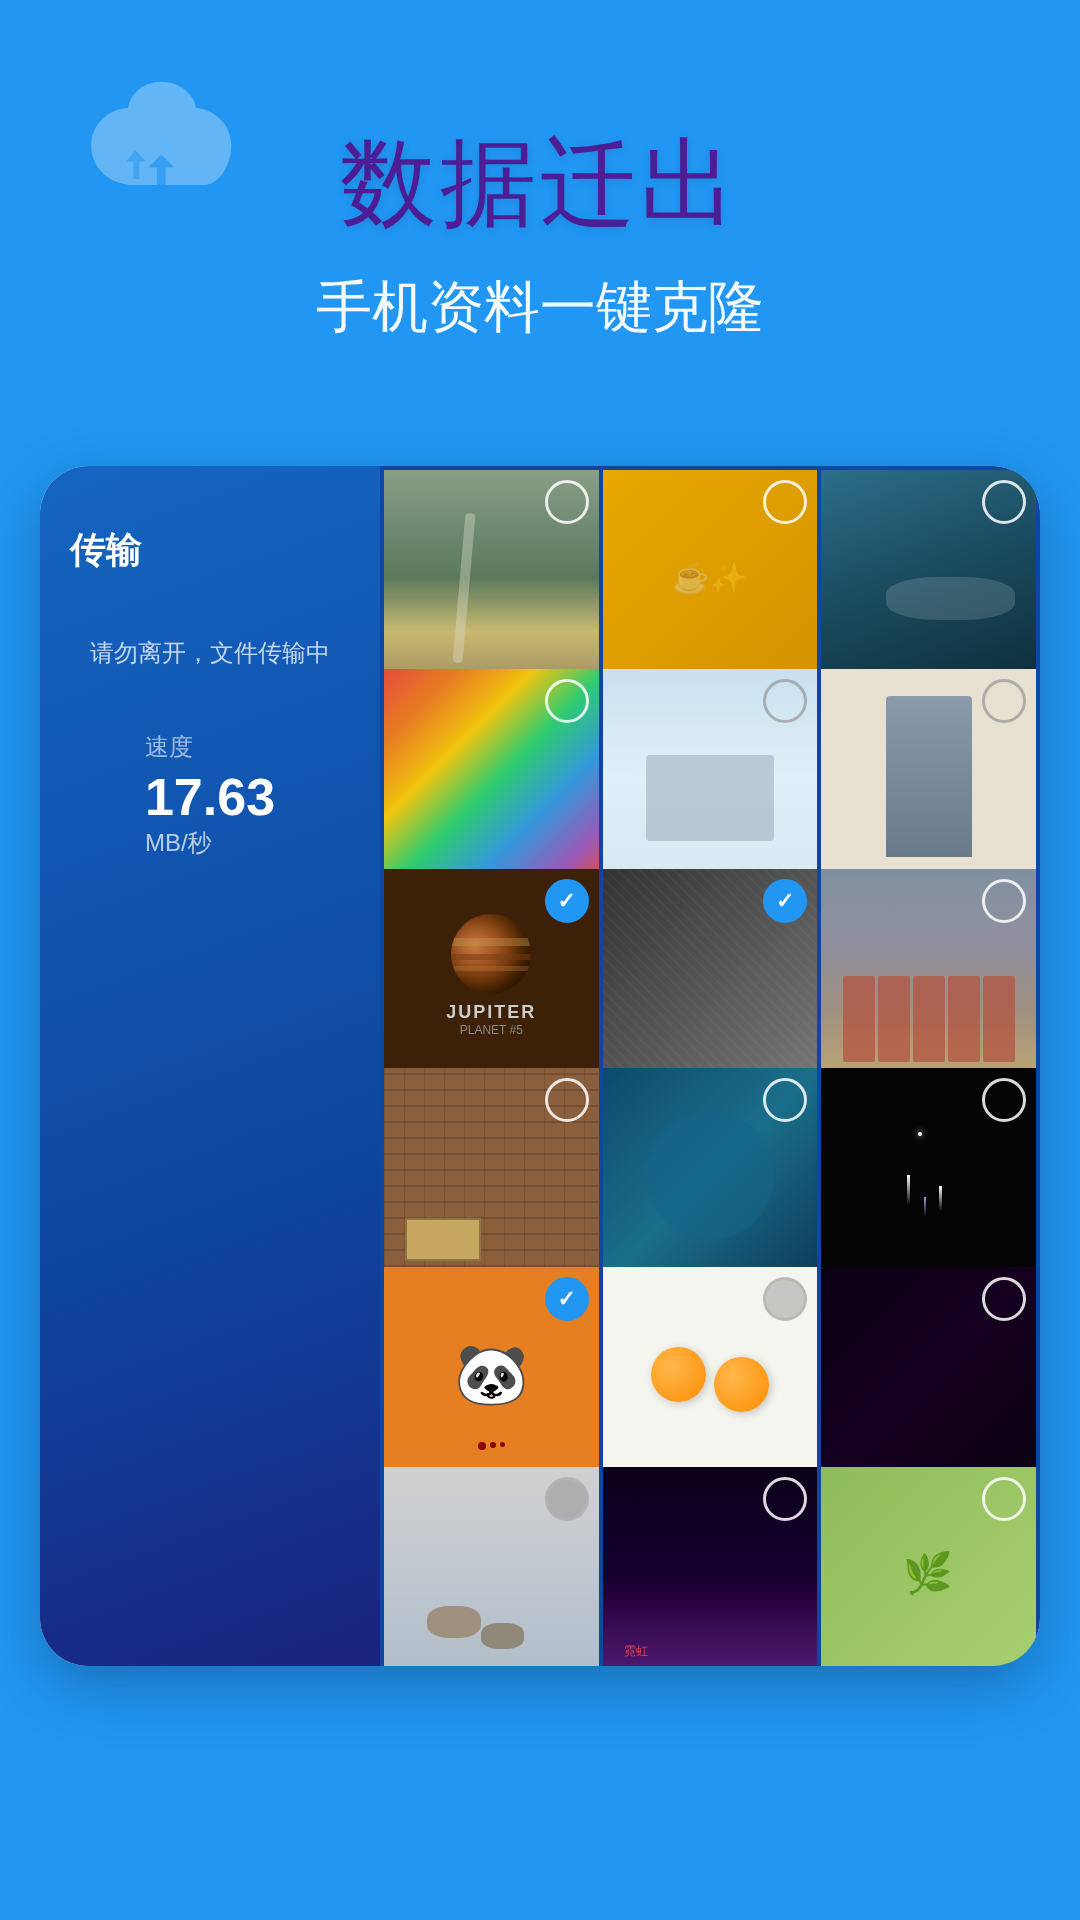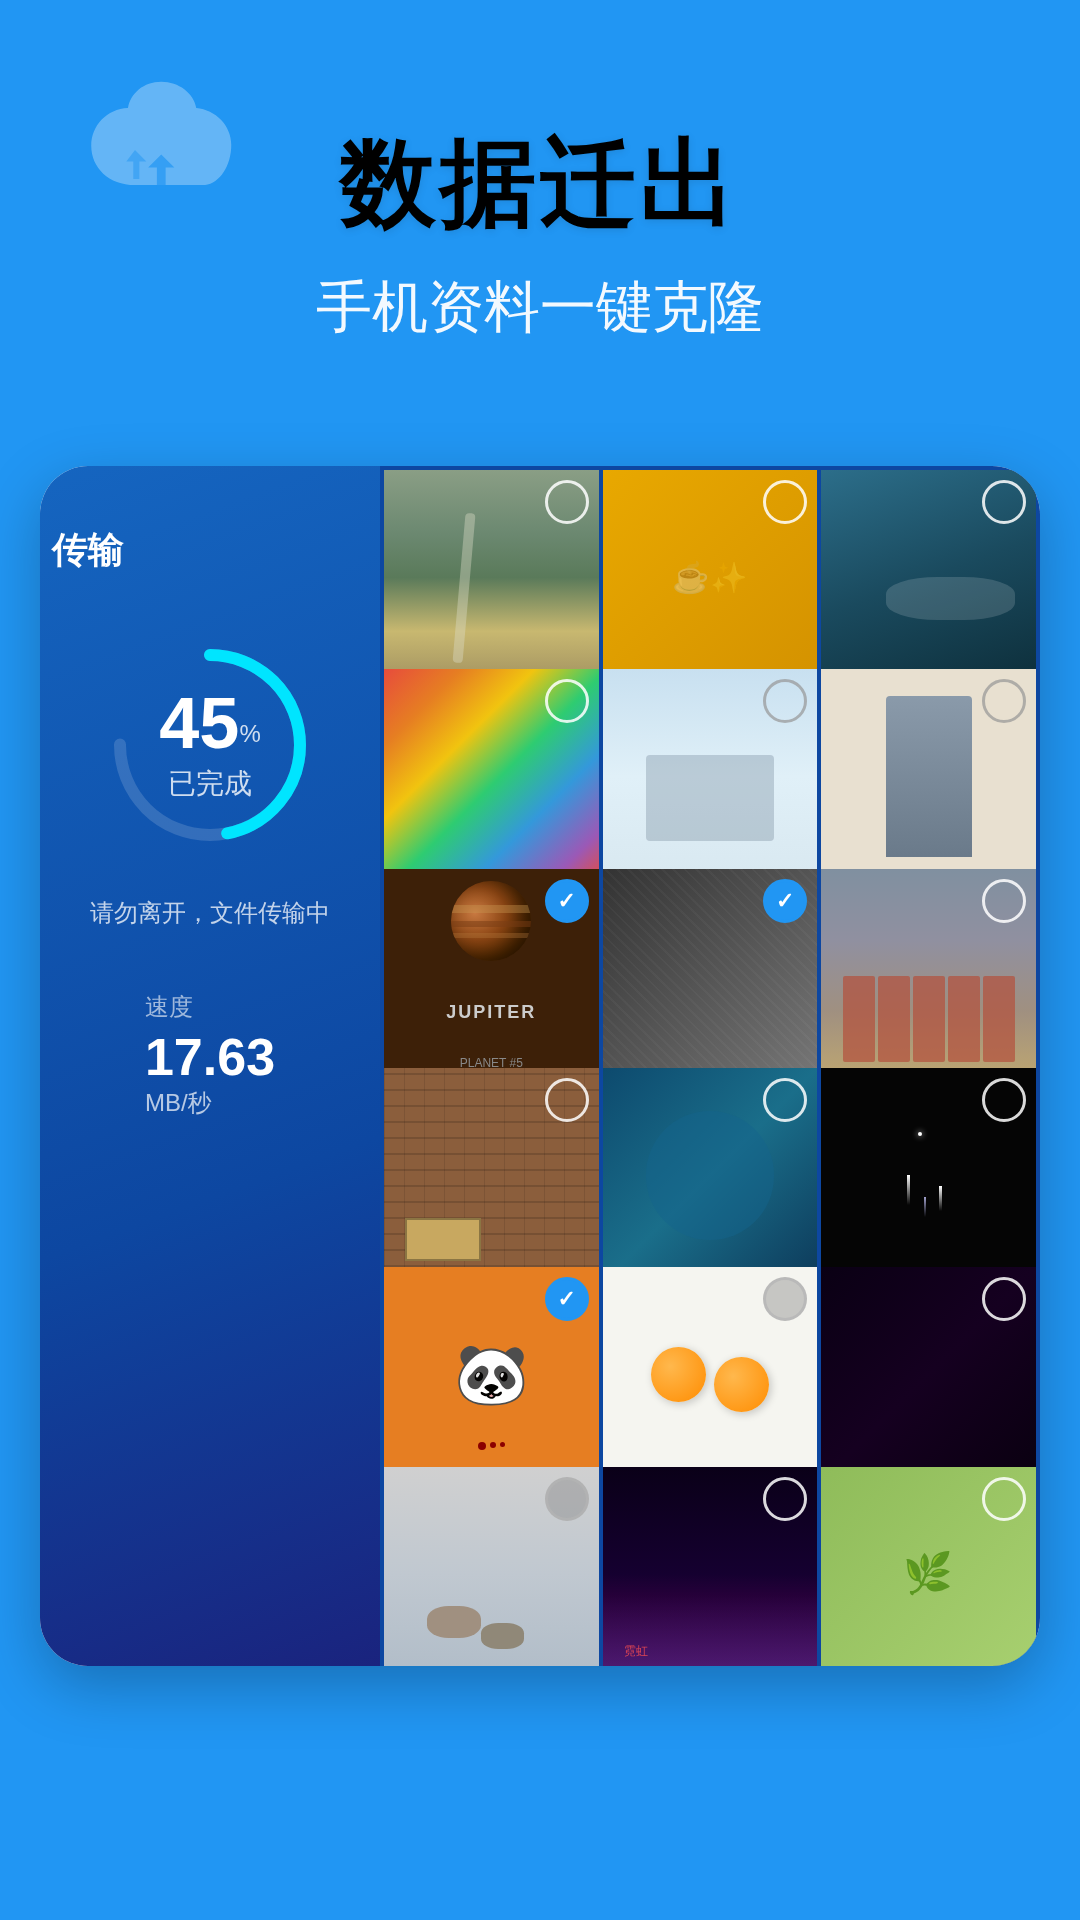--- a/index.html
+++ b/index.html
@@ -23,23 +23,23 @@
       top: 80px;
       left: 80px;
       opacity: 0.3;
     }
     .cloud-icon svg {
       width: 180px;
       height: 140px;
       fill: white;
     }
     .header-title {
-      color: #000000;
+      color: #4c1d95;
       font-size: 96px;
-      font-weight: 700;
+      font-weight: 400;
       letter-spacing: 4px;
       margin-bottom: 20px;
       text-shadow: 0 2px 8px rgba(0,0,0,0.1);
     }
     .header-subtitle {
       color: white;
       font-size: 56px;
       font-weight: 400;
       opacity: 0.95;
     }
@@ -55,21 +55,21 @@
       height: 1200px;
     }
 
     
     .transfer-panel {
       width: 340px;
       background: linear-gradient(160deg, #1565C0 0%, #0D47A1 60%, #1A237E 100%);
       display: flex;
       flex-direction: column;
       align-items: center;
-      padding: 60px 12px 40px;
+      padding: 60px 30px 40px;
       flex-shrink: 0;
     }
     .transfer-label {
       color: white;
       font-size: 36px;
       font-weight: 600;
       align-self: flex-start;
       margin-bottom: 60px;
     }
 
@@ -285,34 +285,20 @@
   </div>
   <h1 class="header-title">数据迁出</h1>
   <p class="header-subtitle">手机资料一键克隆</p>
 </div>
 
 <div class="main-card">
 
   <div class="transfer-panel">
     <div class="transfer-label">传输</div>
 
-    <div class="progress-ring-container">
-      <svg width="220" height="220" viewBox="0 0 220 220">
-
-        <circle class="progress-track" cx="110" cy="110" r="90" stroke-dasharray="424 566" stroke-dashoffset="0" transform="rotate(-225 110 110)"></circle>
-
-        <circle class="progress-fill" cx="110" cy="110" r="90" stroke-dasharray="191 614" stroke-dashoffset="0" transform="rotate(-225 110 110)"></circle>
-      </svg>
-      <div class="progress-center">
-        <div>
-          <span class="progress-number">45</span><span class="progress-percent">%</span>
-        </div>
-        <div class="progress-done-label">已完成</div>
-      </div>
-    </div>
 
     <p class="transfer-warning">请勿离开，文件传输中</p>
 
     <div class="speed-section">
       <div class="speed-label">速度</div>
       <div class="speed-value">17.63</div>
       <div class="speed-unit">MB/秒</div>
     </div>
 
   </div>
@@ -355,21 +341,21 @@
       </div>
 
       <div class="gallery-item">
         <div style="width:100%;height:100%;background:#e8e0d0;display:flex;align-items:center;justify-content:center;">
           <div style="width:40%;height:75%;background:linear-gradient(to bottom,#8a9aaa,#6a7a8a);border-radius:4px 4px 0 0;"></div>
         </div>
         <div class="item-checkbox" style="border-color:rgba(150,150,150,0.7);"></div>
       </div>
 
       <div class="gallery-item jupiter-card">
-        <div style="width:100%;height:100%;background:#3d2008;display:flex;flex-direction:column;align-items:center;justify-content:center;gap:33px;">
+        <div style="width:100%;height:100%;background:#3d2008;display:flex;flex-direction:column;align-items:center;justify-content:center;">
           <div class="jupiter-planet">
             <div class="jupiter-stripe1"></div>
             <div class="jupiter-stripe2"></div>
             <div class="jupiter-stripe3"></div>
           </div>
           <div class="jupiter-text-label">JUPITER</div>
           <div class="jupiter-sublabel">PLANET #5</div>
         </div>
         <div class="item-checkbox checked"></div>
       </div>

